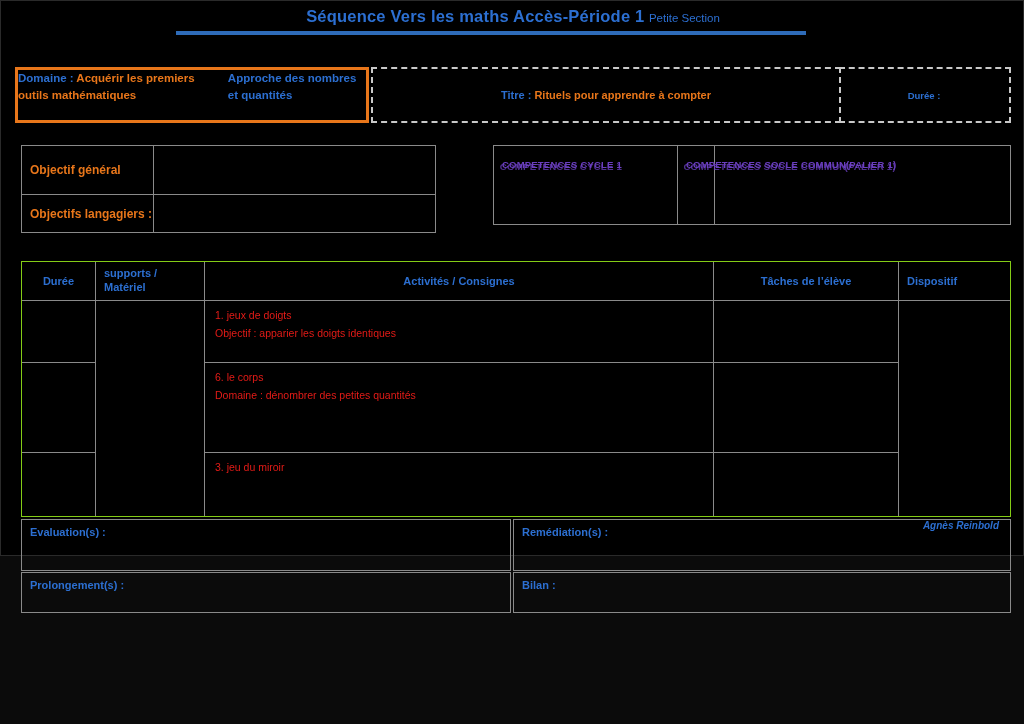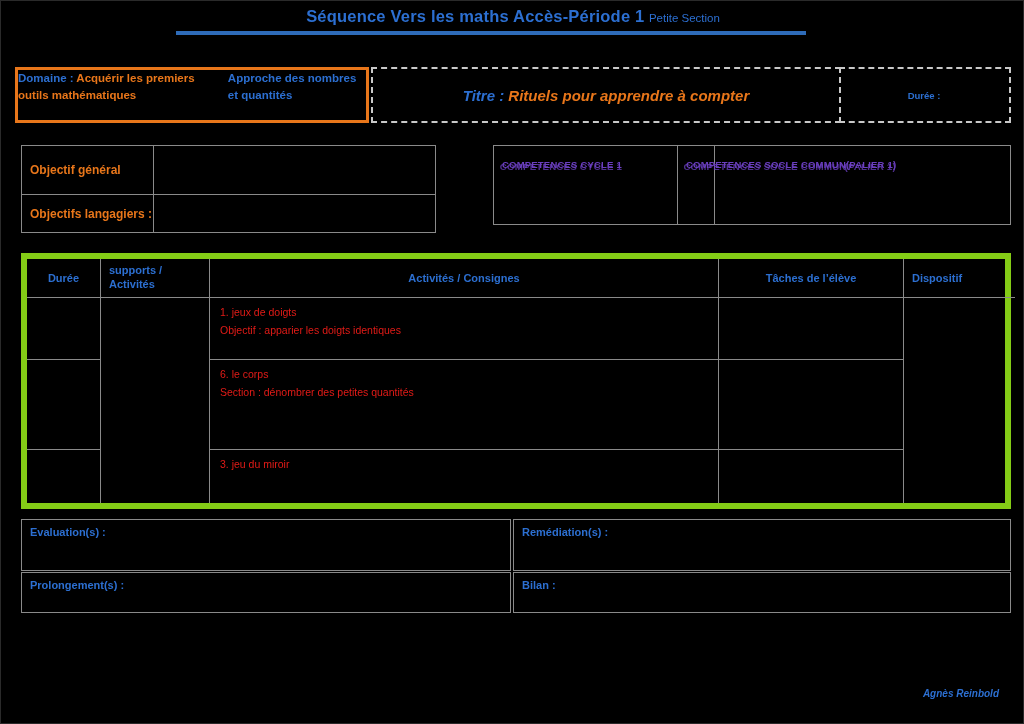--- a/index.html
+++ b/index.html
@@ -3,21 +3,21 @@
 <meta charset="utf-8">
 <style>
   html,body{margin:0;padding:0;background:#0b0b0b;}
   body{
     width:1024px;height:724px;overflow:hidden;
     font-family:"Liberation Sans","DejaVu Sans",sans-serif;
     -webkit-font-smoothing:none;
   }
   .page{
     position:relative;
-    width:1024px;height:724px;
+    width:1024px;height:556px;
     background:#000;
     box-sizing:border-box;
     border:1px solid #2a2a2a;
   }
 
   
   .header{
     position:absolute;left:0;top:6px;width:1024px;
     text-align:center;
   }
@@ -43,21 +43,21 @@
   }
   .domaine .l1{font-size:11.5px;font-weight:bold;}
   .domaine .l2{font-size:11.5px;font-weight:bold;color:#2c6fd1;}
   .lbl-blue{color:#2c6fd1;}
   .val-orange{color:#e8761a;}
   .titrebox{
     position:absolute;left:356px;top:0;width:470px;height:56px;
     border:2px dashed #c9c9c9;box-sizing:border-box;
     display:flex;align-items:center;justify-content:center;
   }
-  .titrebox .t{font-size:15px;font-weight:bold;font-style:italic;}
+  .titrebox .t{font-size:11px;font-weight:bold;}
   .dureebox{
     position:absolute;left:824px;top:0;width:172px;height:56px;
     border:2px dashed #c9c9c9;border-left:none;box-sizing:border-box;
     display:flex;align-items:center;justify-content:center;
   }
   .dureebox .t{font-size:9.5px;font-weight:bold;color:#2c6fd1;}
 
   
   .objwrap{position:absolute;left:20px;top:144px;width:415px;height:88px;
     border:1px solid #8a8a8a;box-sizing:border-box;}
@@ -85,22 +85,22 @@
     white-space:nowrap;
   }
   .comp-t .ghost{
     position:absolute;left:-1px;top:2px;
     color:#6b3fc0;opacity:.75;
     transform:scaleX(1.02);
   }
 
   
   .grid{
-    position:absolute;left:20px;top:252px;width:990px;height:256px;
-    border:6px solid #84cc16;box-sizing:border-box;
+    position:absolute;left:20px;top:260px;width:990px;height:256px;
+    border:1px solid #84cc16;box-sizing:border-box;
   }
   .g-vline{position:absolute;top:0;bottom:0;width:1px;background:#8a8a8a;}
   .g-hline{position:absolute;height:1px;background:#8a8a8a;}
 
   .hdr{position:absolute;left:0;top:0;width:100%;height:38px;}
   .hdr-cell{
     position:absolute;top:0;height:38px;display:flex;align-items:center;
     color:#2c6fd1;font-weight:bold;font-size:11px;box-sizing:border-box;
   }
   .hdr-c-durée{left:0;width:73px;justify-content:center;}
@@ -201,35 +201,35 @@
     <div class="g-hline" style="left:0;width:73px;top:100px;"></div>
     <div class="g-hline" style="left:183px;width:693px;top:100px;"></div>
     <div class="g-hline" style="left:0;width:73px;top:190px;"></div>
     <div class="g-hline" style="left:183px;width:693px;top:190px;"></div>
 
     <div class="hdr">
       <div class="hdr-cell hdr-c-durée">Durée</div>
       <div class="hdr-cell hdr-c-supports">
         <div>
           <div>supports /</div>
-          <div>Activités</div>
+          <div>Matériel</div>
         </div>
       </div>
       <div class="hdr-cell hdr-c-act">Activités / Consignes</div>
       <div class="hdr-cell hdr-c-tache">Tâches de l’élève</div>
       <div class="hdr-cell hdr-c-disp">Dispositif</div>
     </div>
 
     <div class="act-cell" style="top:39px;height:61px;">
       <div>1. jeux de doigts</div>
       <div>Objectif : apparier les doigts identiques</div>
     </div>
     <div class="act-cell" style="top:101px;height:89px;">
       <div>6. le corps</div>
-      <div>Section : dénombrer des petites quantités</div>
+      <div>Domaine : dénombrer des petites quantités</div>
     </div>
     <div class="act-cell" style="top:191px;height:63px;">
       <div>3.  jeu du miroir</div>
       <div></div>
     </div>
   </div>
 
   <div class="bot">
     <div class="botcell bc-eval">Evaluation(s) :</div>
     <div class="botcell bc-rem">Remédiation(s) :</div>

